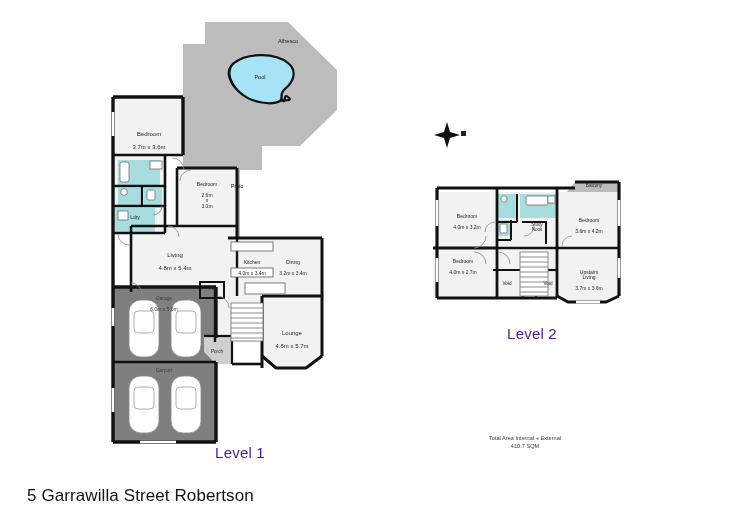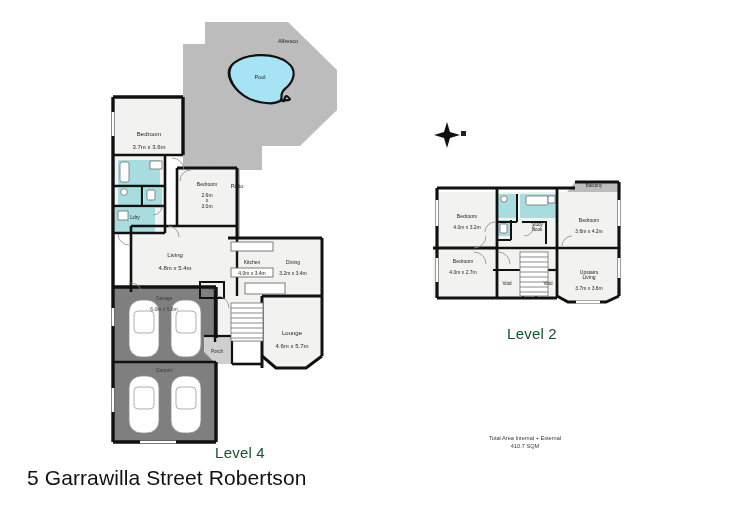--- a/index.html
+++ b/index.html
@@ -38,29 +38,30 @@
     font-family: "Liberation Sans", sans-serif;
   }
   .lbl-room   { font-size: 6px; }
   .lbl-room-2 { font-size: 5.6px; }
   .lbl-small  { font-size: 5px; }
   .lbl-tiny   { font-size: 4.6px; }
 
   .level-title {
     position: absolute;
     font-size: 15px;
-    color: #14532d;
+    color: #4c1d95;
     text-align: center;
     letter-spacing: .2px;
   }
   .addr-title {
     position: absolute;
-    font-size: 21px;
+    font-size: 17px;
     color: #111111;
     letter-spacing: .1px;
+    margin-top: 20px;
   }
   .total-area {
     position: absolute;
     font-size: 5.6px;
     color: #3a3a3a;
     text-align: center;
     line-height: 1.45;
     white-space: pre-line;
   }
   .disclaimer {
@@ -369,21 +370,21 @@
   <div class="lbl lbl-small" style="left:560px; top:264px; width:58px;">
     <div>Upstairs
 Living</div>
     <div>3.7m x 3.6m</div>
   </div>
 
   <div class="lbl lbl-tiny" style="left:495px; top:281px; width:24px;">Void</div>
 
   <div class="lbl lbl-tiny" style="left:538px; top:281px; width:20px;">Void</div>
 
-  <div class="level-title" style="left:150px; top:444px; width:180px;">Level 4</div>
+  <div class="level-title" style="left:150px; top:444px; width:180px;">Level 1</div>
 
   <div class="level-title" style="left:472px; top:325px; width:120px;">Level 2</div>
 
   <div class="addr-title" style="left:27px; top:466px;">5 Garrawilla Street Robertson</div>
 
   <div class="total-area" style="left:430px; top:434px; width:190px;">Total Area Internal + External
 410.7 SQM</div>
 
 
 </div>

